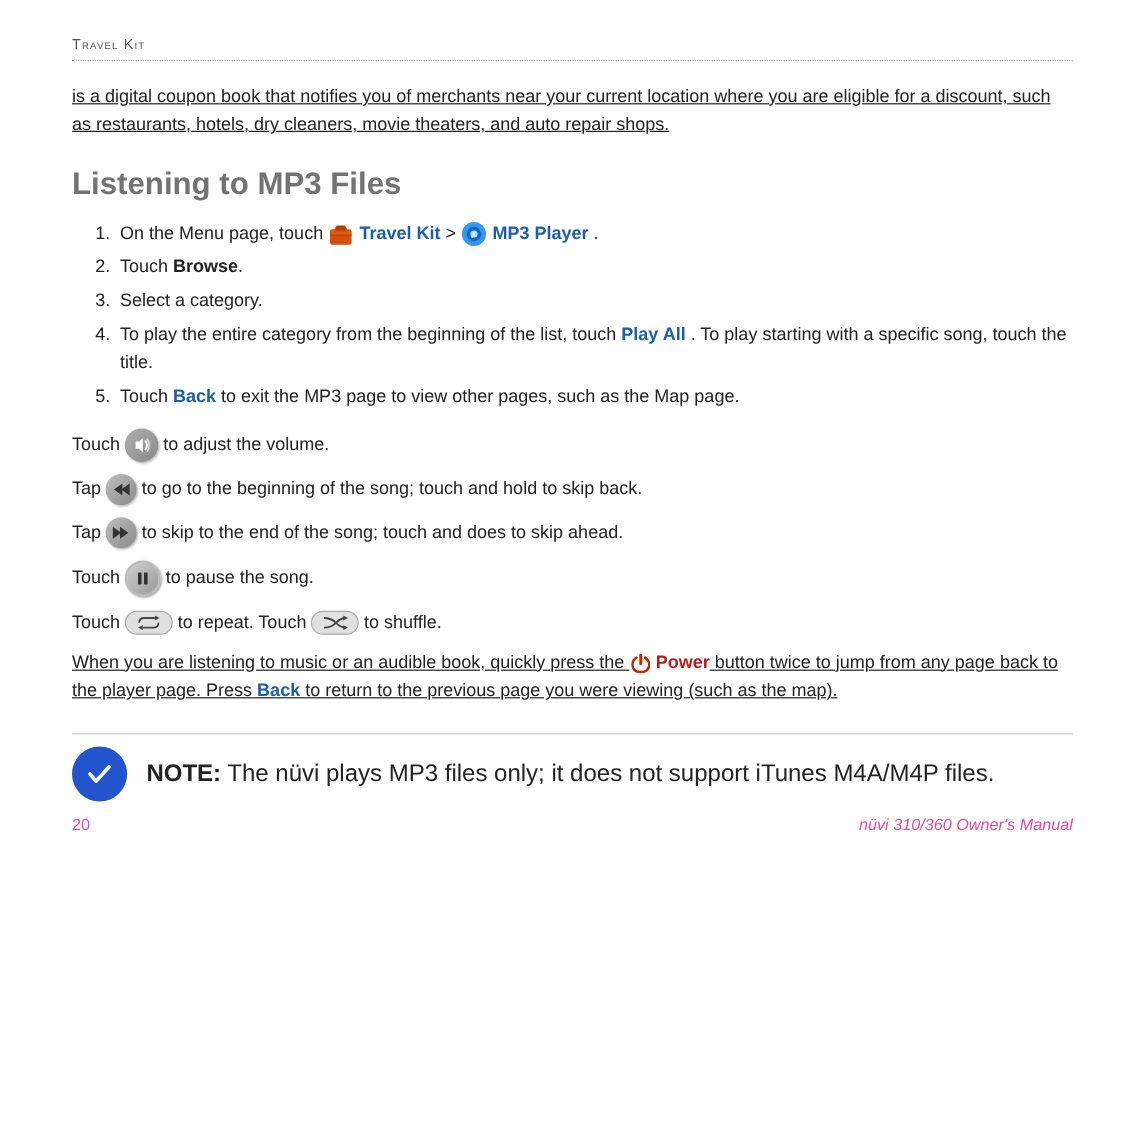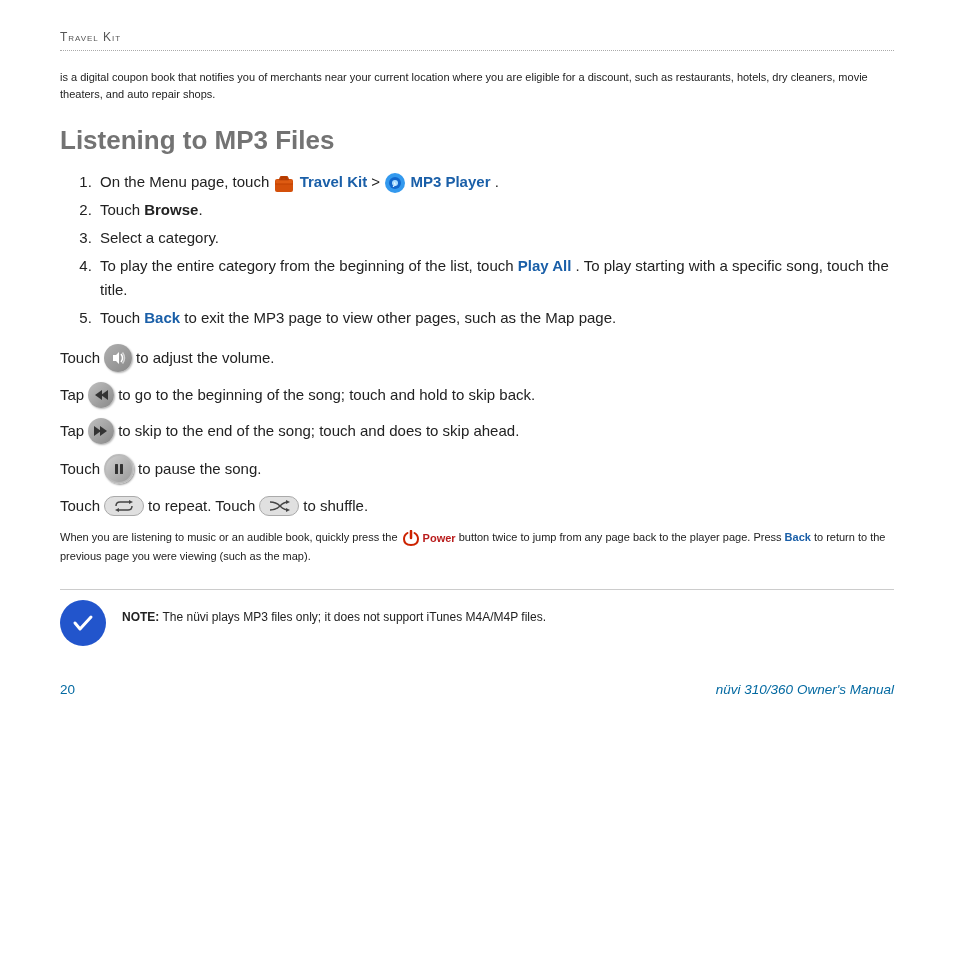--- a/index.html
+++ b/index.html
@@ -20,24 +20,25 @@
       color: #555;
       letter-spacing: 0.08em;
       font-variant: small-caps;
       text-transform: capitalize;
       padding-bottom: 6px;
       border-bottom: 1px dotted #aaa;
       margin-bottom: 18px;
     }
 
     .intro-text {
-      font-size: 11px;
+      font-size: 15px;
       line-height: 1.55;
       margin-bottom: 22px;
       color: #222;
+      text-decoration: underline;
     }
 
     .section-title {
       font-size: 26px;
       font-weight: bold;
       color: #737373;
       margin-bottom: 14px;
       margin-top: 8px;
     }
 
@@ -157,36 +158,36 @@
       height: 46px;
       border-radius: 50%;
       background: #2255cc;
       display: flex;
       align-items: center;
       justify-content: center;
       flex-shrink: 0;
     }
 
     .note-text {
-      font-size: 12px;
+      font-size: 20px;
       line-height: 1.55;
       padding-top: 8px;
     }
 
     .note-text strong {
       font-weight: bold;
     }
 
     .page-footer {
       display: flex;
       justify-content: space-between;
       align-items: center;
-      margin-top: 36px;
+      margin-top: 12px;
       font-size: 13.5px;
-      color: #0369a1;
+      color: #ec4899;
       border-top: none;
     }
 
     .footer-page-num {
       font-size: 13.5px;
     }
 
     .footer-title {
       font-style: italic;
       font-size: 13.5px;

